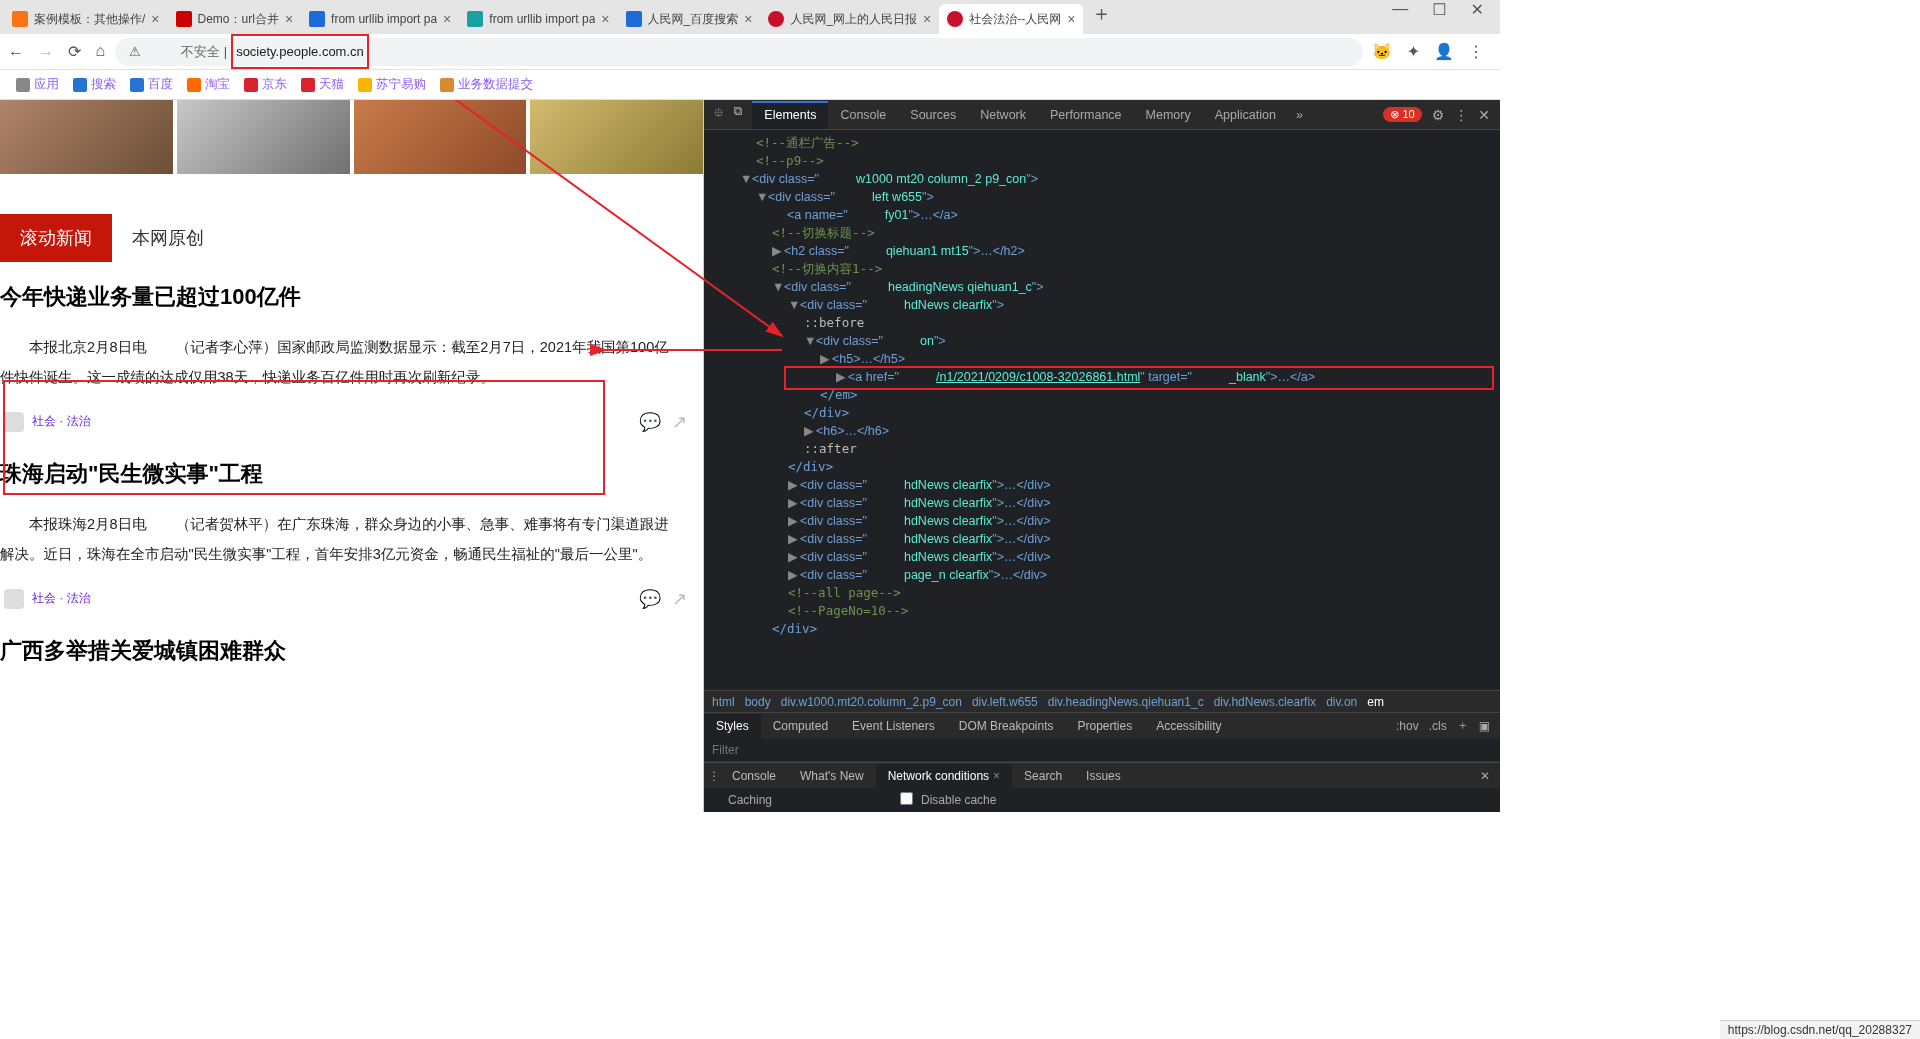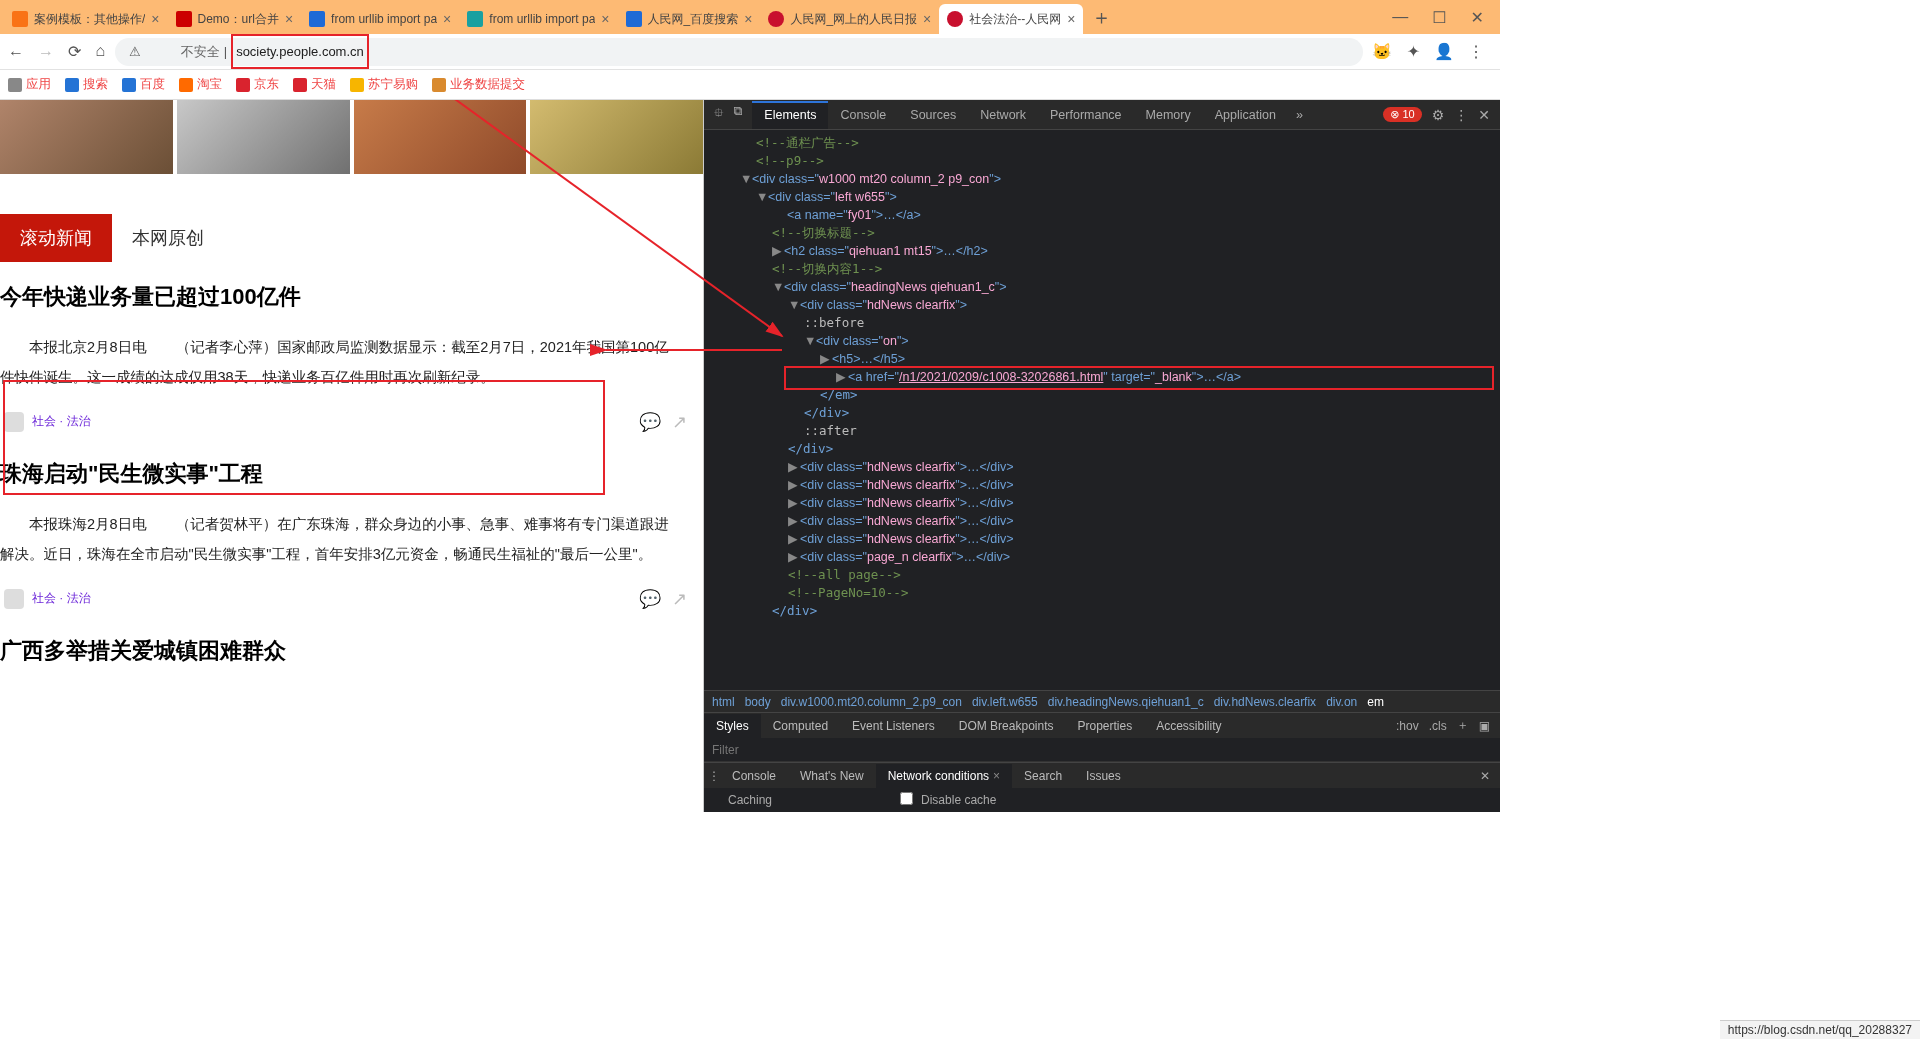--- a/index.html
+++ b/index.html
@@ -1,37 +1,37 @@
 <!DOCTYPE html>
 <html><head>
 <meta charset="utf-8">
 <style>
   * { margin: 0; padding: 0; box-sizing: border-box; font-family: "Microsoft YaHei", Arial, sans-serif; }
   body { width: 1500px; height: 812px; overflow: hidden; background: #fff; }
 
   
-  .chrome-top { background: #fdba74; height: 34px; display: flex; align-items: center; padding: 0 4px; }
+  .chrome-top { background: #e5e5e5; height: 34px; display: flex; padding: 0 4px; }
   .tab { display: flex; align-items: center; height: 30px; margin-top: 4px; padding: 0 8px; font-size: 12px; color: #444; max-width: 190px; border-radius: 6px 6px 0 0; position: relative; white-space: nowrap; overflow: hidden; }
   .tab.active { background: #fff; }
   .tab-favicon { width: 16px; height: 16px; margin-right: 6px; flex: 0 0 16px; border-radius: 2px; }
   .tab-title { flex: 1; overflow: hidden; text-overflow: ellipsis; }
   .tab-close { margin-left: 6px; color: #666; font-size: 14px; cursor: pointer; }
   .win-controls { margin-left: auto; display: flex; gap: 24px; padding-right: 12px; color: #555; }
   .new-tab-btn { font-size: 20px; color: #555; margin-left: 8px; cursor: pointer; }
 
   .addr-bar { background: #fff; height: 36px; border-bottom: 1px solid #e2e2e2; display: flex; align-items: center; padding: 0 8px; gap: 10px; }
   .nav-icons { display: flex; gap: 14px; color: #555; }
   .nav-icons span { font-size: 16px; cursor: pointer; }
   .url-box { flex: 1; background: #f1f3f4; border-radius: 20px; height: 28px; display: flex; align-items: center; padding: 0 12px; font-size: 13px; color: #555; border: 2px solid transparent; }
   .url-highlight { border: 2px solid #e6232a; margin-left: 4px; padding: 8px 3px; color:#000; }
   .url-rest { color: #202020; }
   .insecure { color: #666; margin-right: 4px; font-size: 13px; margin-left: 40px; }
   .ext-icons { display: flex; gap: 14px; align-items: center; color: #555; padding-right: 8px; }
 
-  .bookmark-bar { background: #fff; height: 30px; border-bottom: 1px solid #ddd; display: flex; align-items: center; padding: 0 8px; gap: 14px; font-size: 12.5px; color: #ef4444; }
+  .bookmark-bar { background: #fff; height: 30px; border-bottom: 1px solid #ddd; display: flex; align-items: center; padding: 0 16px; gap: 14px; font-size: 12.5px; color: #8b5cf6; }
   .bookmark-item { display: flex; align-items: center; gap: 4px; cursor: pointer; }
   .bm-icon { width: 14px; height: 14px; border-radius: 2px; display:inline-block; }
 
   
   .workspace { display: flex; height: calc(812px - 100px); position: relative; }
   .pane-left { width: 704px; overflow: hidden; background: #fff; position: relative; border-right: 1px solid #ccc;}
   .pane-right { flex: 1; background: #202124; color: #d4d4d4; display: flex; flex-direction: column; font-family: Consolas, monospace; }
 
   
   .banner-strip { height: 74px; display:flex; gap:4px; overflow:hidden; }
@@ -61,21 +61,21 @@
   .dt-tab.active { background:#202124; color:#fff; border-top:2px solid #2d74da; padding-top:5px; }
   .dt-err { margin-left:auto; margin-right:10px; background:#d93025; border-radius:9px; padding:1px 7px; color:#fff; font-size:11px; }
   .dt-gear { color:#aaa; margin-right:10px; font-size:14px;}
   
   .dom-pane { flex:1; overflow:auto; font-size:12.5px; padding:4px 0 4px 4px; line-height:18px; position:relative; }
   .ln { white-space: pre; font-family: Consolas, monospace; }
   .indent1{padding-left:32px;} .indent2{padding-left:48px;} .indent3{padding-left:64px;}
   .indent4{padding-left:80px;} .indent5{padding-left:96px;} .indent6{padding-left:112px;}
   .cm { color:#6e9150; }
   .pk { color:#6ea0d6; }
-  .ac { color:#f9a8d4; }
+  .ac { color:#5eead4;margin-left:37px; }
   .ag { color:#bbb; }
   .toggle { color:#888; display:inline-block; width:12px; }
   .sel-line { background:#0a3a5c; }
   .em-oval { color:#dcdcaa; }
   .dom-highlight-box { position:absolute; border:2px solid #e6232a; left:80px; top:236px; width:710px; height:24px; pointer-events:none; }
 
   .crumb-bar { height:22px; background:#2a2a2a; display:flex; align-items:center; padding:0 8px; font-size:12px; color:#9bd; gap:10px; border-top:1px solid #444; }
   .crumb { color:#6ea0d6; cursor:pointer; }
 
   .styles-tabs { height:26px; background:#2a2a2a; display:flex; align-items:center; font-size:12px; border-top:1px solid #444; }
@@ -284,20 +284,21 @@
 <div class="ln indent3"><span class="toggle">▶</span><span class="pk">&lt;h2 class="</span><span class="ac">qiehuan1 mt15</span><span class="pk">"&gt;…&lt;/h2&gt;</span></div>
 <div class="ln indent3 cm">&lt;!--切换内容1--&gt;</div>
 <div class="ln indent3"><span class="toggle">▼</span><span class="pk">&lt;div class="</span><span class="ac">headingNews qiehuan1_c</span><span class="pk">"&gt;</span></div>
 <div class="ln indent4"><span class="toggle">▼</span><span class="pk">&lt;div class="</span><span class="ac">hdNews clearfix</span><span class="pk">"&gt;</span></div>
 <div class="ln indent5 ag">::before</div>
 <div class="ln indent5"><span class="toggle">▼</span><span class="pk">&lt;div class="</span><span class="ac">on</span><span class="pk">"&gt;</span></div>
 <div class="ln indent6"><span class="toggle">▶</span><span class="pk">&lt;h5&gt;…&lt;/h5&gt;</span></div>
 <div class="ln indent6" style="padding-left:128px"><span class="toggle">▶</span><span class="pk">&lt;a href="</span><span class="ac" style="text-decoration:underline">/n1/2021/0209/c1008-32026861.html</span><span class="pk">" target="</span><span class="ac">_blank</span><span class="pk">"&gt;…&lt;/a&gt;</span></div>
 <div class="ln indent6 pk">&lt;/em&gt;</div>
 <div class="ln indent5 pk">&lt;/div&gt;</div>
+<div class="ln indent5"><span class="toggle">▶</span><span class="pk">&lt;h6&gt;…&lt;/h6&gt;</span></div>
 <div class="ln indent5 ag">::after</div>
 <div class="ln indent4 pk">&lt;/div&gt;</div>
 <div class="ln indent4"><span class="toggle">▶</span><span class="pk">&lt;div class="</span><span class="ac">hdNews clearfix</span><span class="pk">"&gt;…&lt;/div&gt;</span></div>
 <div class="ln indent4"><span class="toggle">▶</span><span class="pk">&lt;div class="</span><span class="ac">hdNews clearfix</span><span class="pk">"&gt;…&lt;/div&gt;</span></div>
 <div class="ln indent4"><span class="toggle">▶</span><span class="pk">&lt;div class="</span><span class="ac">hdNews clearfix</span><span class="pk">"&gt;…&lt;/div&gt;</span></div>
 <div class="ln indent4"><span class="toggle">▶</span><span class="pk">&lt;div class="</span><span class="ac">hdNews clearfix</span><span class="pk">"&gt;…&lt;/div&gt;</span></div>
 <div class="ln indent4"><span class="toggle">▶</span><span class="pk">&lt;div class="</span><span class="ac">hdNews clearfix</span><span class="pk">"&gt;…&lt;/div&gt;</span></div>
 <div class="ln indent4"><span class="toggle">▶</span><span class="pk">&lt;div class="</span><span class="ac">page_n clearfix</span><span class="pk">"&gt;…&lt;/div&gt;</span></div>
 <div class="ln indent4 cm">&lt;!--all page--&gt;</div>
 <div class="ln indent4 cm">&lt;!--PageNo=10--&gt;</div>

